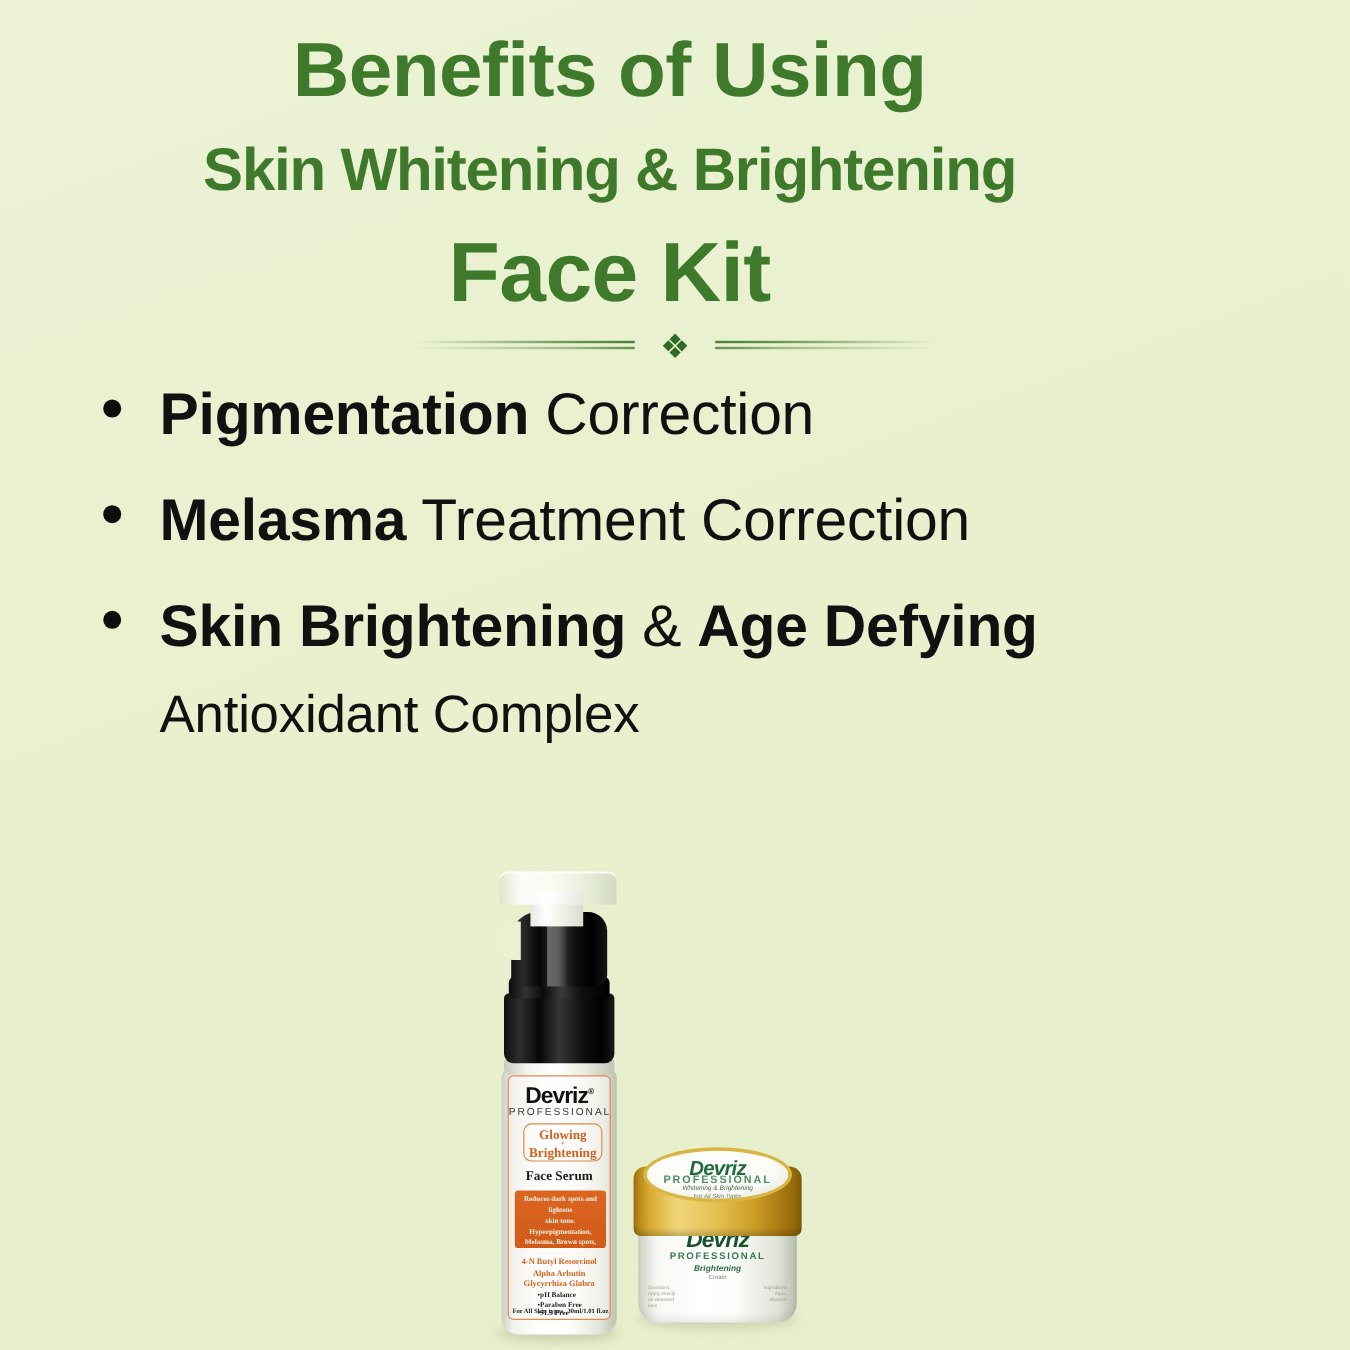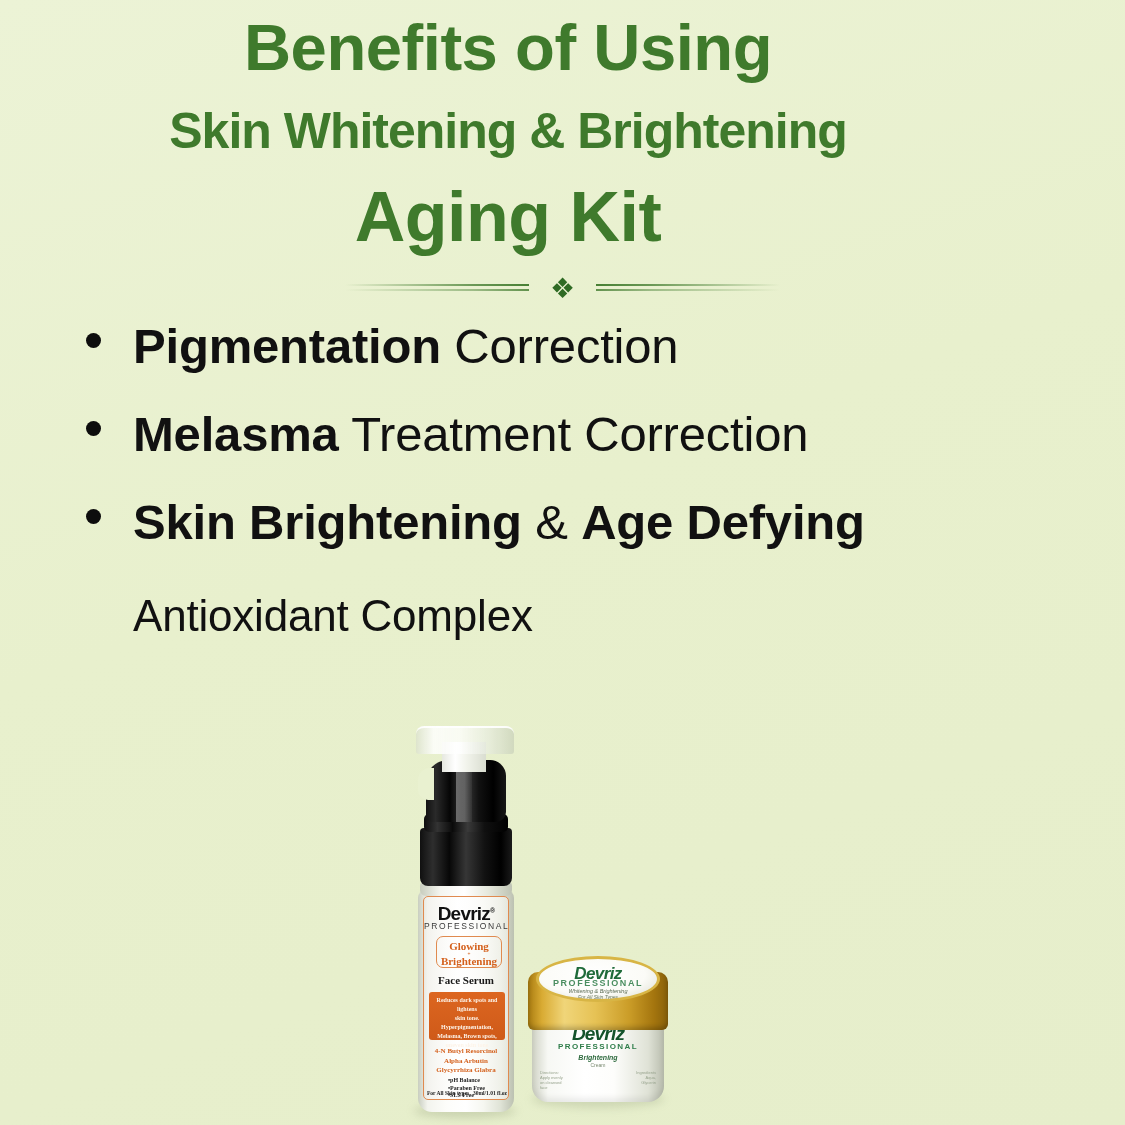--- a/index.html
+++ b/index.html
@@ -8,21 +8,21 @@
     background:#e9f1d0;
     font-family:"Liberation Sans", sans-serif;
     overflow:hidden;
     position:relative;
   }
   .canvas{position:relative;width:1125px;height:1125px;overflow:hidden;
     background:linear-gradient(160deg,#ecf3d6 0%,#e8f0cd 45%,#e6eecb 100%);}
 
   
   .heading{
-    position:absolute;left:0;top:8px;width:1016px;
+    position:absolute;left:0;top:18px;width:1016px;
     text-align:center;color:#3f7a2c;
     font-family:"Liberation Sans Narrow","Liberation Sans",sans-serif;
     font-weight:bold;
     letter-spacing:-0.5px;
   }
   .h-line{display:block;white-space:nowrap;}
   .h-line.l1{font-size:64px;line-height:80px;transform:scaleX(1.02);}
   .h-line.l2{font-size:50px;line-height:86px;letter-spacing:-1px;transform:scaleX(1.0);}
   .h-line.l3{font-size:70px;line-height:86px;}
 
@@ -45,21 +45,21 @@
   .bitem{position:relative;padding-left:55px;margin-bottom:26px;}
   .bdot{position:absolute;left:8px;top:18px;width:15px;height:15px;border-radius:50%;background:#0d0d0d;}
   .btext{
     font-family:"Liberation Sans Narrow","Liberation Sans",sans-serif;
     font-size:49px;line-height:62px;color:#111111;white-space:nowrap;
     letter-spacing:-0.2px;
   }
   .btext b{font-weight:bold;}
   .bsub{
     font-family:"Liberation Sans Narrow","Liberation Sans",sans-serif;
-    font-size:44px;line-height:62px;color:#111111;padding-left:55px;margin-top:32px;
+    font-size:44px;line-height:62px;color:#111111;padding-left:55px;margin-top:12px;
     letter-spacing:-0.2px;
   }
 
   
   .product{position:absolute;left:390px;top:706px;width:300px;height:419px;}
 
   
   .jar{position:absolute;left:138px;top:252px;width:140px;height:150px;}
   .jar-shadow{position:absolute;left:4px;top:132px;width:132px;height:18px;
     border-radius:50%;background:rgba(120,130,95,.22);filter:blur(4px);}
@@ -162,21 +162,21 @@
   .lb-foot span{font-family:"Liberation Serif",serif;font-weight:bold;font-size:5.5px;color:#222;}
 </style>
 </head>
 <body>
 
 <div class="canvas">
 
   <div class="heading">
     <span class="h-line l1">Benefits of Using</span>
     <span class="h-line l2">Skin Whitening &amp; Brightening</span>
-    <span class="h-line l3">Aging Kit</span>
+    <span class="h-line l3">Face Kit</span>
   </div>
 
   <div class="divider">
     <div class="div-line dl-a"></div>
     <div class="div-line dl-b"></div>
     <div class="div-line dl-c"></div>
     <div class="div-line dl-d"></div>
     <div class="div-orn">❖</div>
   </div>
 

